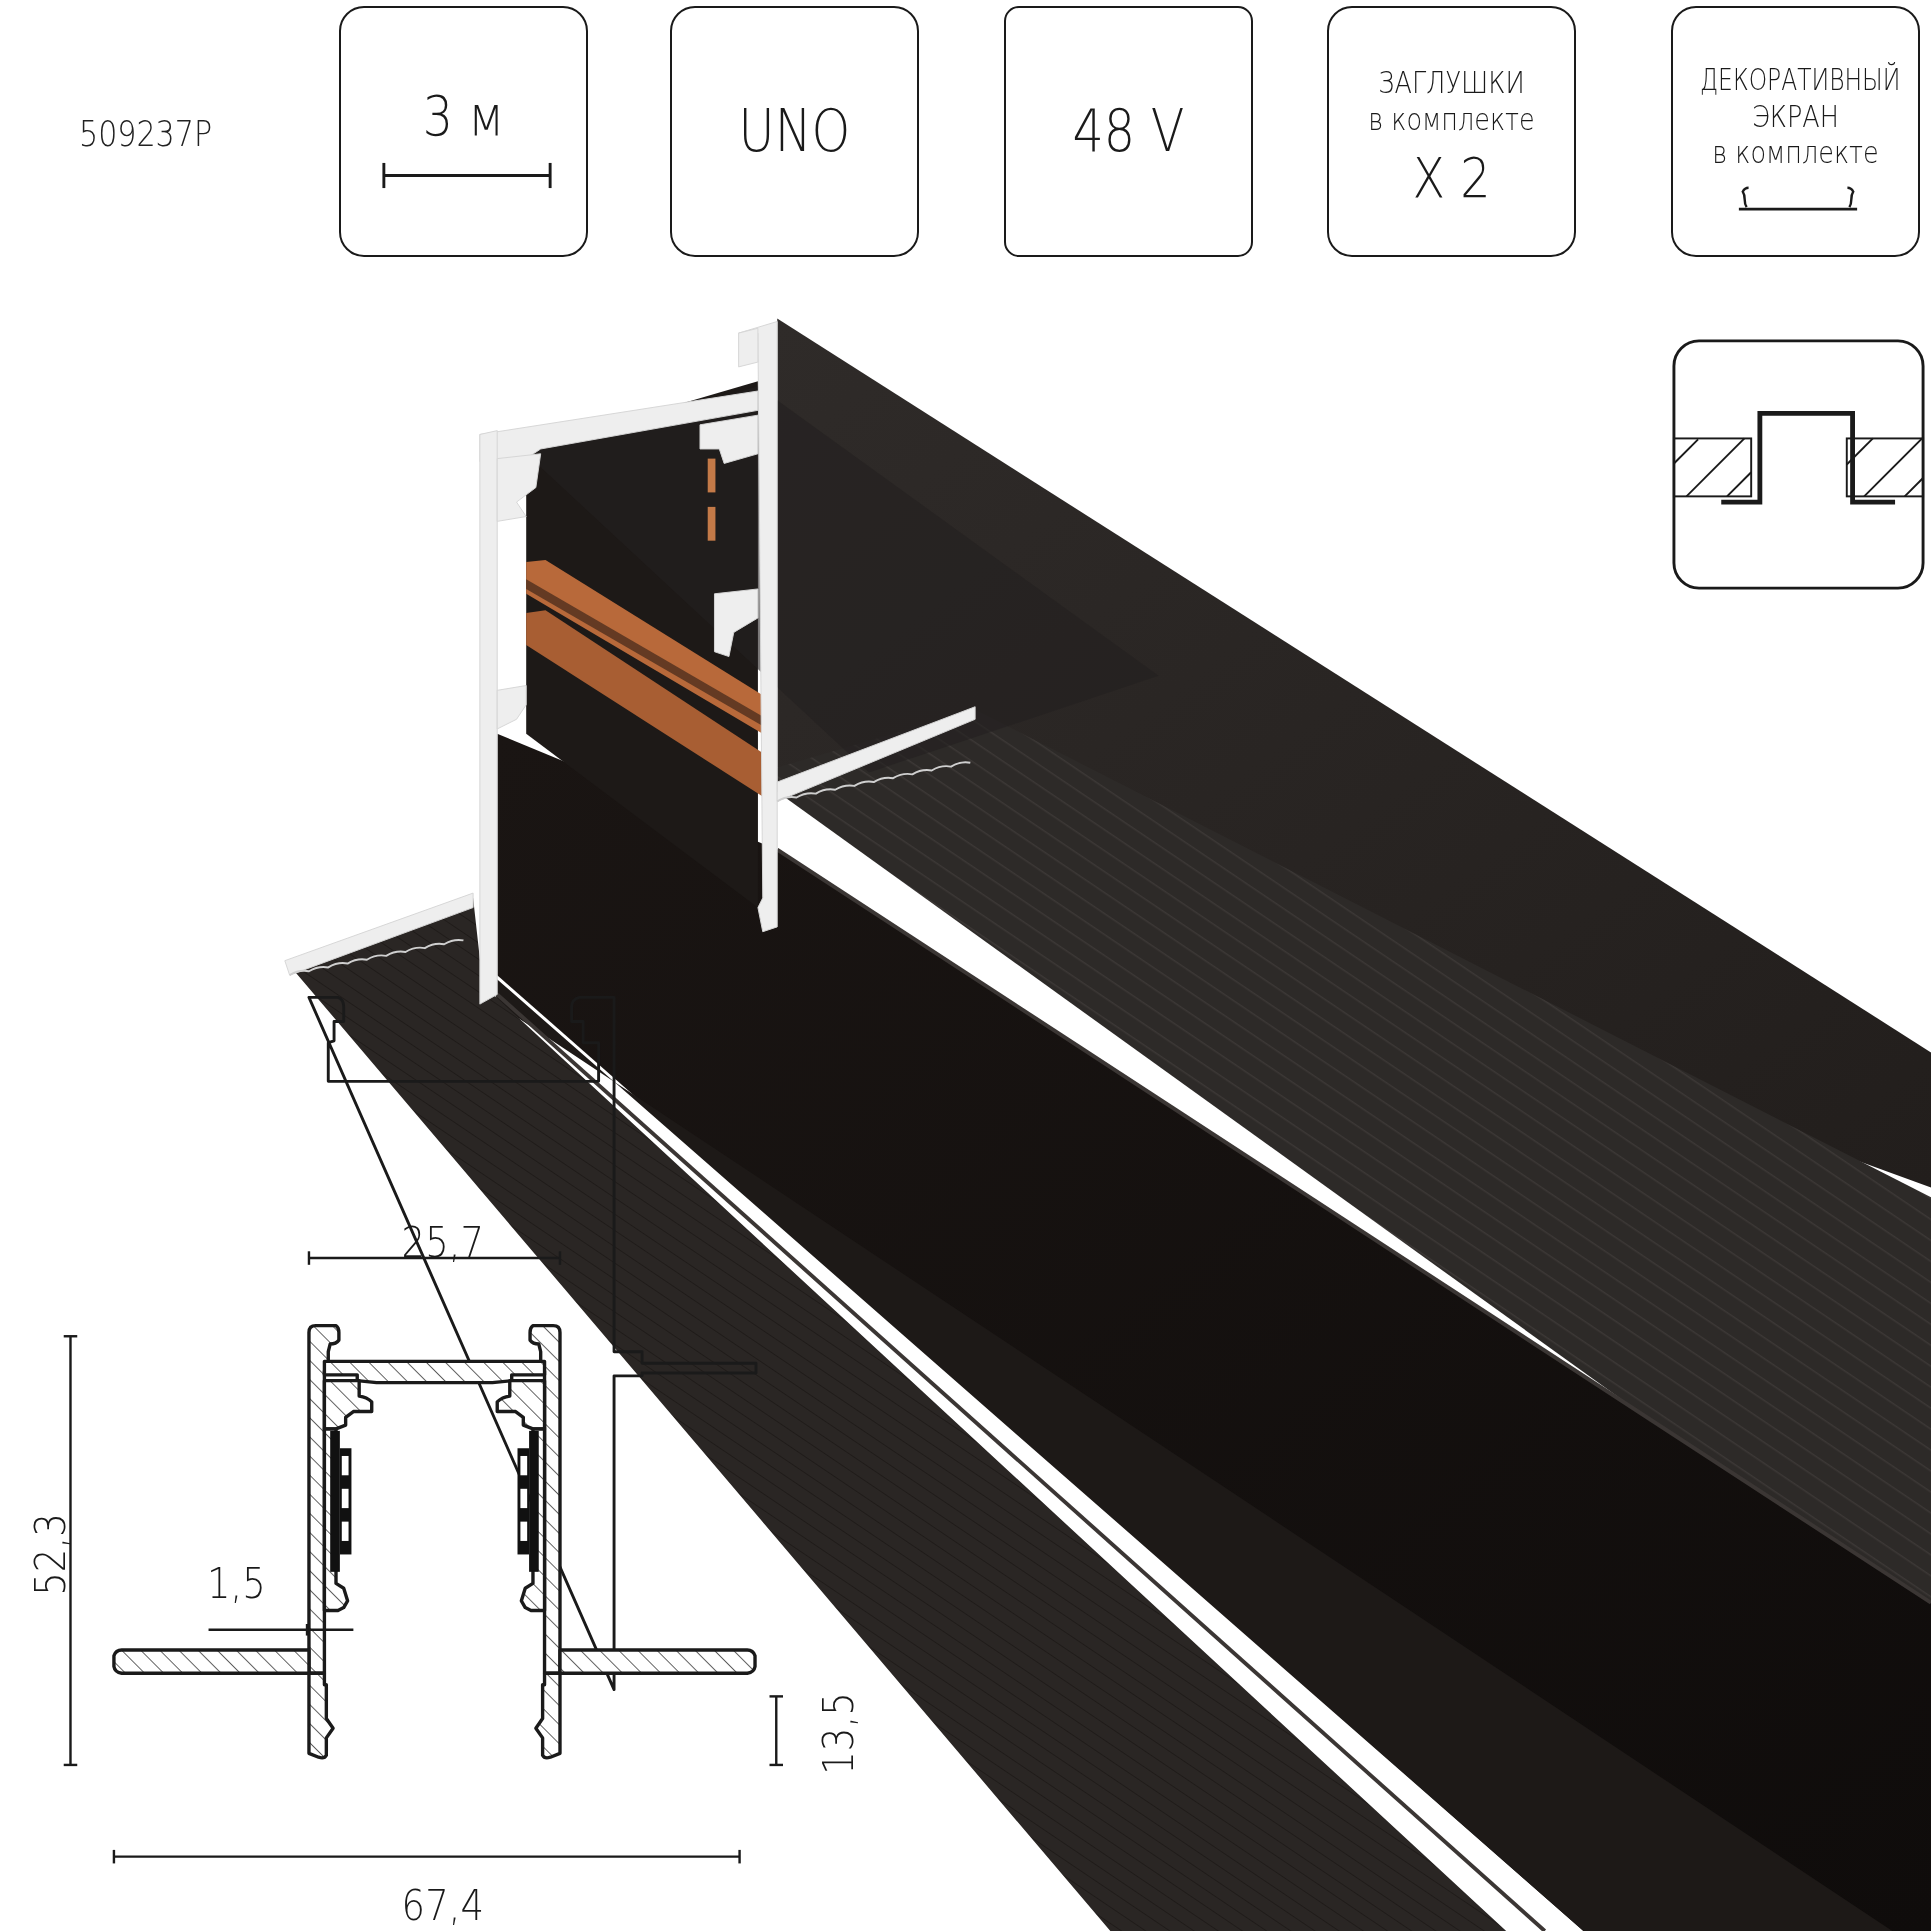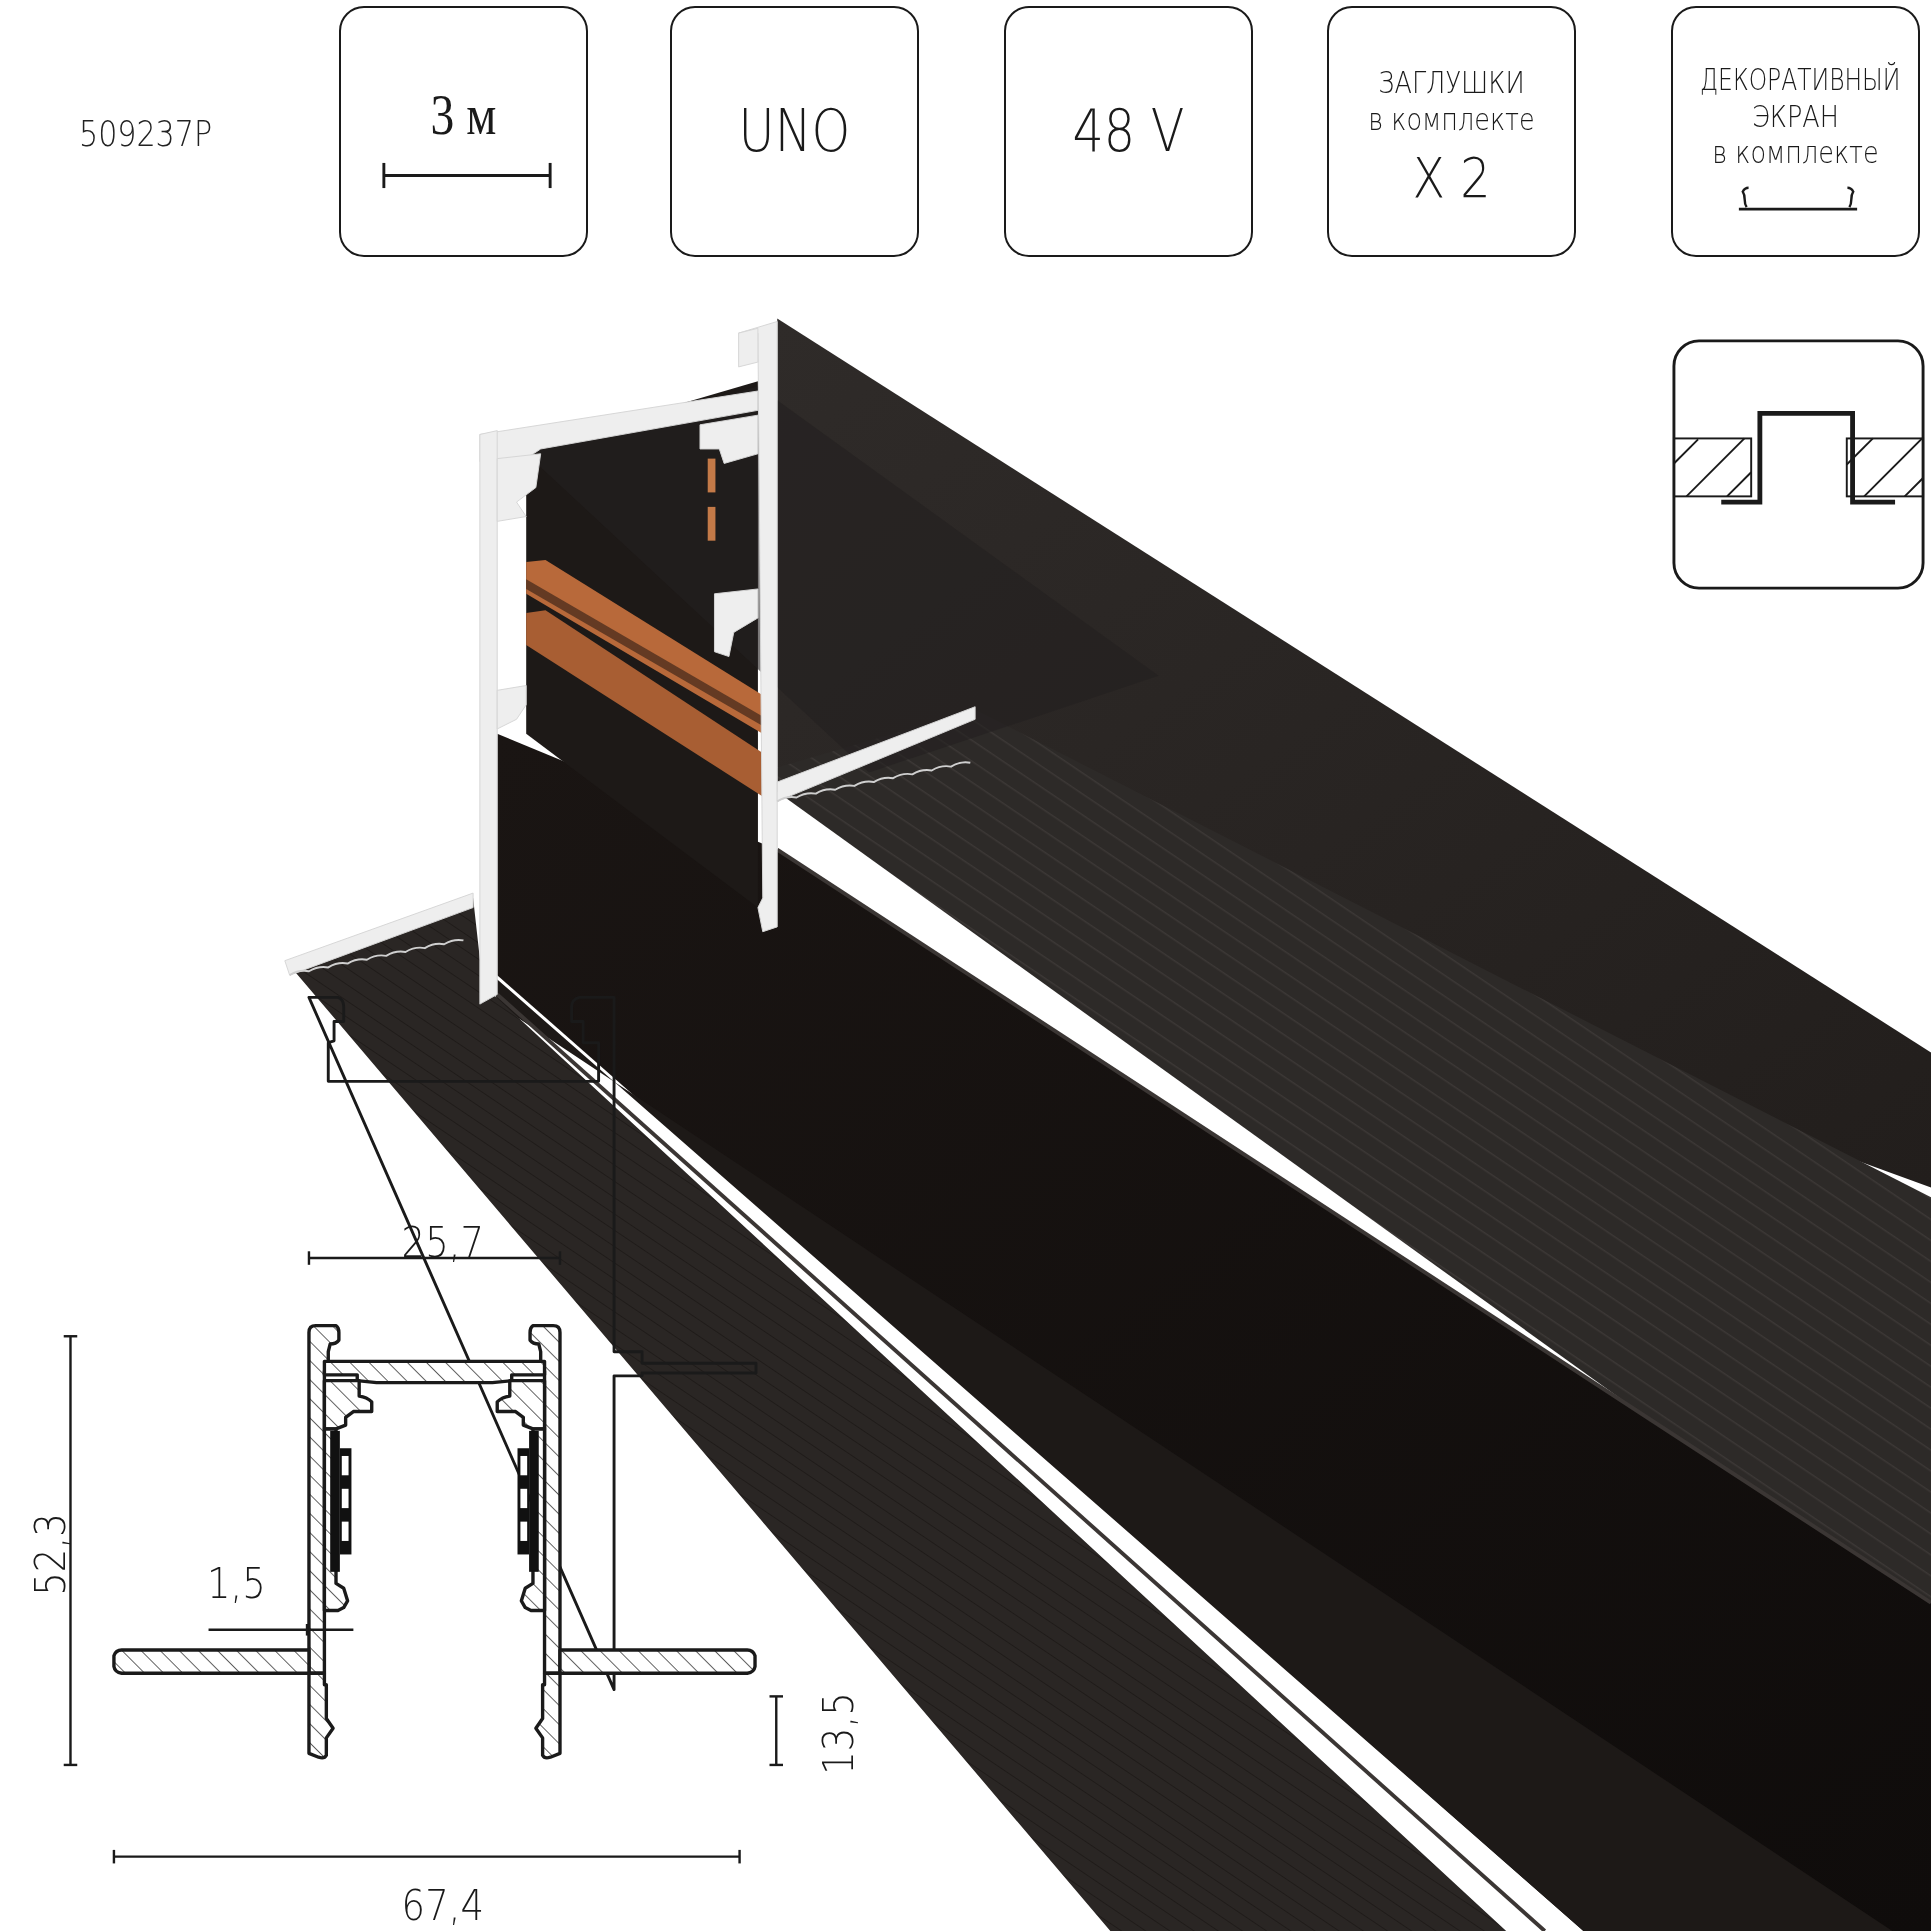--- a/index.html
+++ b/index.html
@@ -18,34 +18,34 @@
   .drawing { position: absolute; left: 0; top: 0; width: 1931px; height: 1931px; }
   .dim-label { position: absolute; font-size: 42px; font-weight: 300; color: #1a1a1a;
                transform: scaleX(0.88); }
   .dim-label.vert { transform: rotate(-90deg) scaleX(0.88); transform-origin: center; }
 </style>
 </head>
 <body>
 
 <div class="sku">509237P</div>
 
-<div class="badge" style="left:339px;font-family:Liberation Serif, serif;">
+<div class="badge" style="left:339px;">
   <div class="big" style="top:75px; font-size:56px;">3 м</div>
   <svg style="position:absolute; left:39px; top:153px;" width="174" height="29" viewBox="0 0 180 30">
     <line x1="4" y1="15" x2="176" y2="15" stroke="#1a1a1a" stroke-width="3"></line>
     <line x1="4" y1="2" x2="4" y2="28" stroke="#1a1a1a" stroke-width="3"></line>
     <line x1="176" y1="2" x2="176" y2="28" stroke="#1a1a1a" stroke-width="3"></line>
   </svg>
 </div>
 
 <div class="badge" style="left:670px;text-decoration:underline;">
   <div class="big" style="top:89px; font-size:58px;">UNO</div>
 </div>
 
-<div class="badge" style="left:1004px;">
+<div class="badge" style="left:1004px;border-radius:15px;">
   <div class="big" style="top:89px; font-size:58px;">48 V</div>
 </div>
 
 <div class="badge" style="left:1327px;">
   <div class="small" style="top:56px;">ЗАГЛУШКИ</div>
   <div class="small" style="top:93px;">в комплекте</div>
   <div class="big" style="top:137px; font-size:56px;">X 2</div>
 </div>
 
 <div class="badge" style="left:1671px;">

